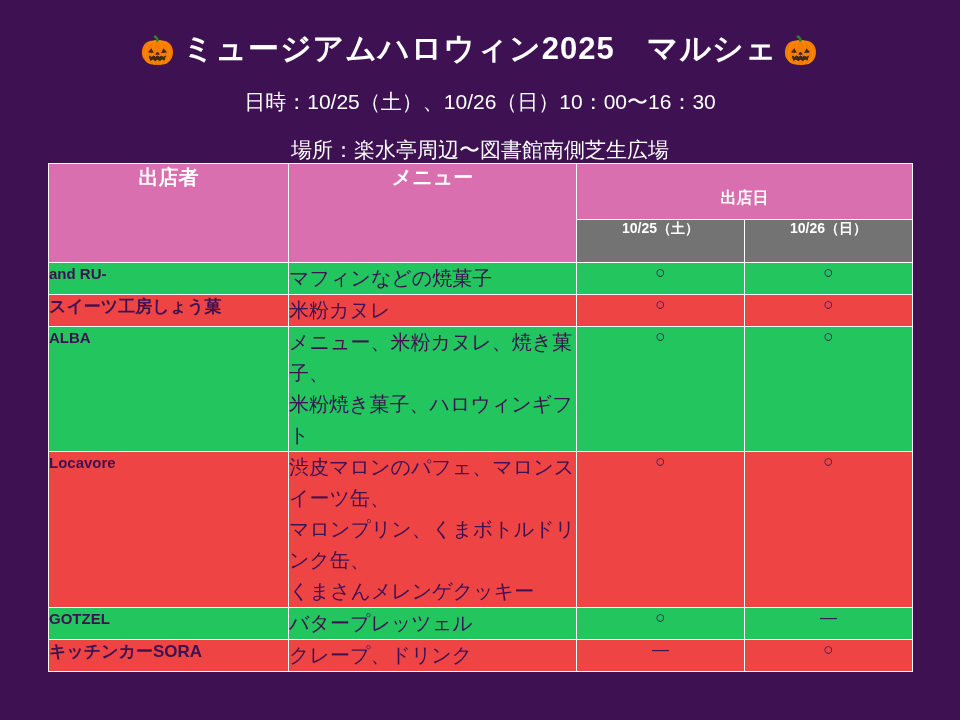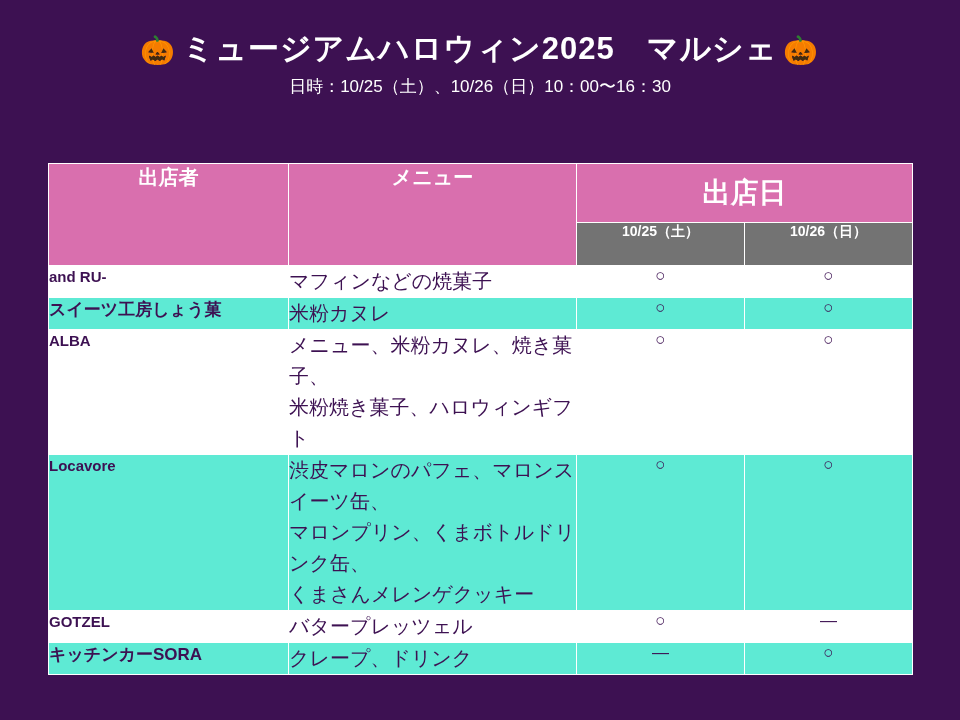--- a/index.html
+++ b/index.html
@@ -32,23 +32,23 @@
     line-height: 1.25;
     white-space: nowrap;
   }
   .pumpkin {
     display: inline-block;
     font-size: 28px;
     vertical-align: middle;
     margin: 0 6px;
   }
   .subtitle {
-    font-size: 17px;
+    font-size: 21px;
     line-height: 1.45;
-    margin-top: 6px;
+    margin-top: 18px;
     font-weight: normal;
   }
   .table-wrap {
     position: absolute;
     left: 48px;
     top: 163px;
     width: 731px;
   }
   table.marche {
     border-collapse: collapse;
@@ -66,37 +66,37 @@
     text-align: center;
     font-size: 20px;
     font-weight: bold;
     height: 42px;
   }
   thead th.two-row {
     height: auto;
   }
   .head-main {
     display: block;
-    padding-top: 10px;
+    padding-top: 24px;
     padding-bottom: 10px;
-    font-size: 28px;
+    font-size: 16px;
   }
   .sub-head-row th {
     background: #737373;
     font-size: 14px;
     font-weight: bold;
     padding: 0 0 9px 0;
     border-top: none;
   }
   .col-vendor { width: 240px; }
   .col-menu   { width: 288px; }
   .col-day    { width: 168px; }
 
-  tbody tr.odd td { background: #ffffff; }
-  tbody tr.even td { background: #5eead4; }
+  tbody tr.odd td { background: #22c55e; }
+  tbody tr.even td { background: #ef4444; }
   tbody td {
     color: #3d1152;
   }
   td.vendor {
     font-size: 15px;
     font-weight: bold;
     padding: 9px 0 10px 10px;
     line-height: 1.4;
   }
   td.vendor.jp {
@@ -118,20 +118,21 @@
 </head>
 <body>
 
 <div class="slide">
 
   <div class="header">
     <div class="title-line">
       <span class="pumpkin">🎃</span><span>ミュージアムハロウィン2025　マルシェ</span><span class="pumpkin">🎃</span>
     </div>
     <div class="subtitle">日時：10/25（土）、10/26（日）10：00〜16：30</div>
+    <div class="subtitle">場所：楽水亭周辺〜図書館南側芝生広場</div>
   </div>
 
   <div class="table-wrap">
     <table class="marche">
       <colgroup>
         <col class="col-vendor">
         <col class="col-menu">
         <col class="col-day">
         <col class="col-day">
       </colgroup>

